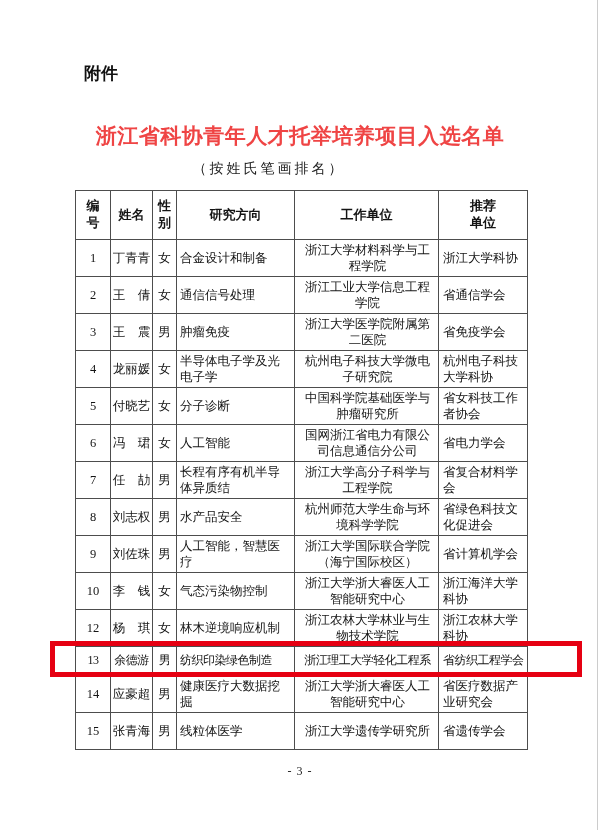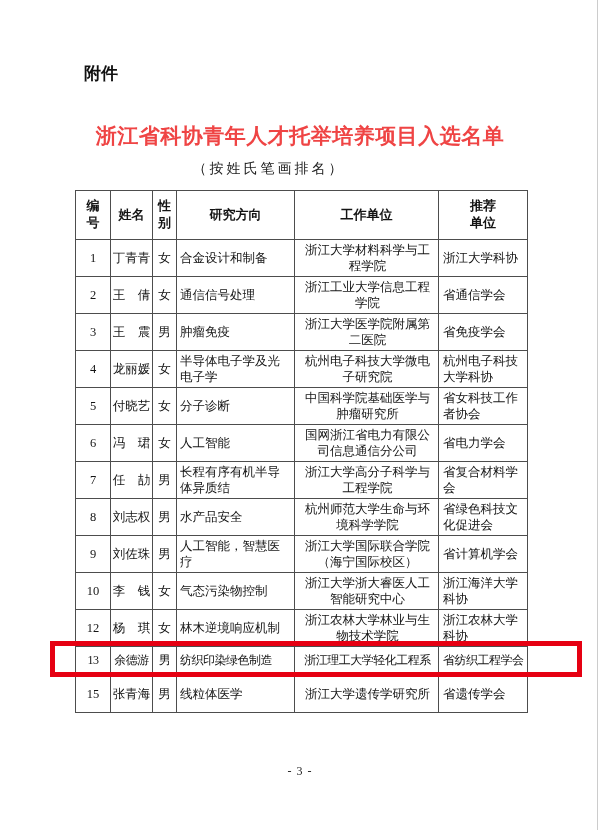--- a/index.html
+++ b/index.html
@@ -204,20 +204,28 @@
       </tr>
       <tr class="row-highlight">
         <td class="c-no">13</td>
         <td class="c-name">余德游</td>
         <td class="c-sex">男</td>
         <td class="c-field">纺织印染绿色制造</td>
         <td class="c-emp">浙江理工大学轻化工程系</td>
         <td class="c-rec">省纺织工程学会</td>
       </tr>
       <tr>
+        <td class="c-no">14</td>
+        <td class="c-name">应豪超</td>
+        <td class="c-sex">男</td>
+        <td class="c-field">健康医疗大数据挖掘</td>
+        <td class="c-emp">浙江大学浙大睿医人工智能研究中心</td>
+        <td class="c-rec">省医疗数据产业研究会</td>
+      </tr>
+      <tr>
         <td class="c-no">15</td>
         <td class="c-name">张青海</td>
         <td class="c-sex">男</td>
         <td class="c-field">线粒体医学</td>
         <td class="c-emp">浙江大学遗传学研究所</td>
         <td class="c-rec">省遗传学会</td>
       </tr>
     </tbody>
 </table>
 

